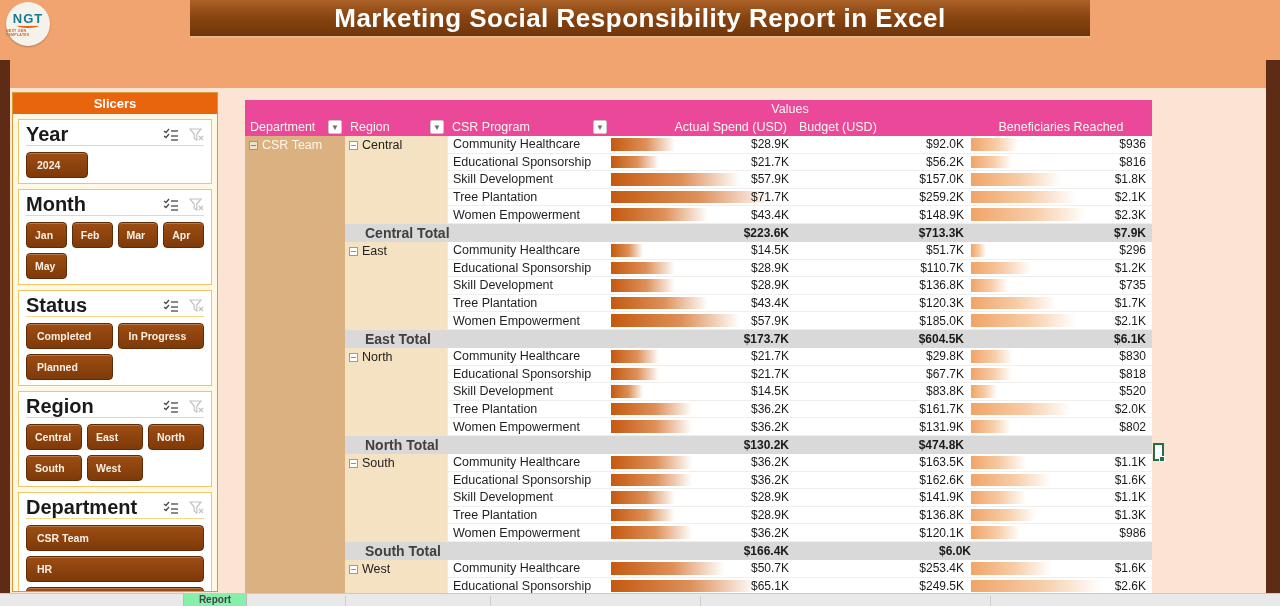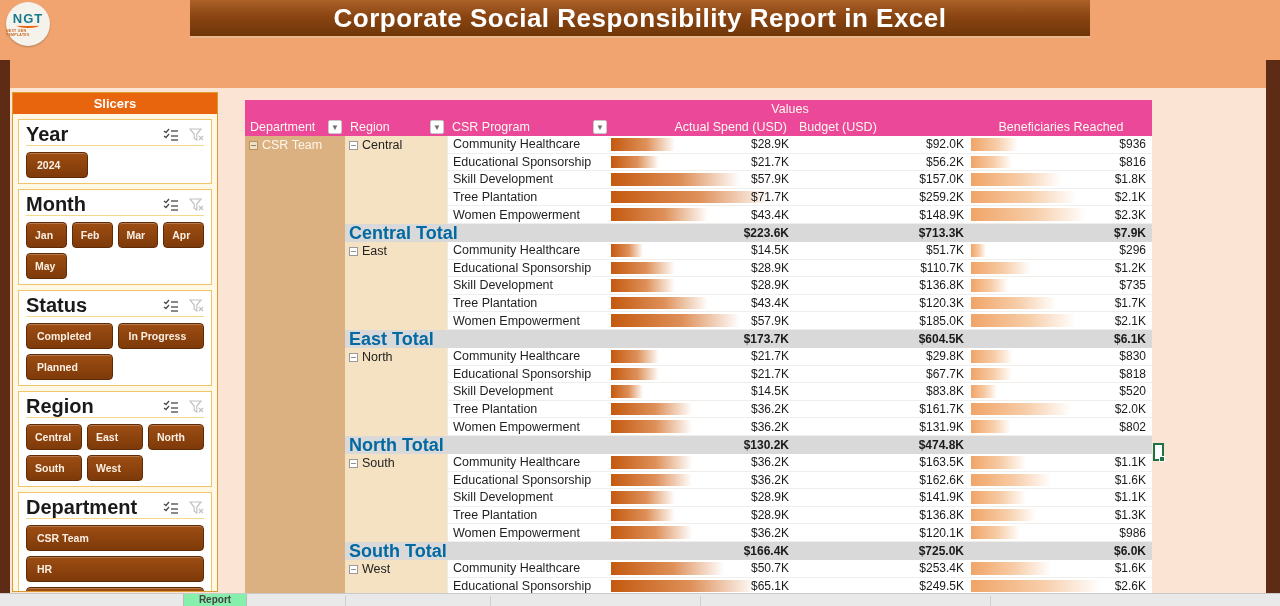--- a/index.html
+++ b/index.html
@@ -85,21 +85,21 @@
   .prog-cell { width:163px; padding-left:5px; color:#1F1F1F; font-size:12.5px;
     display:flex; align-items:center; border-left:1px solid #EDEAE4; }
   .val-cell { position:relative; }
   .vc-spend{ width:185px; } .vc-budget{ width:175px; } .vc-benef{ width:182px; }
   .num { position:absolute; right:6px; top:50%; transform:translateY(-50%); color:#1A1A1A; }
   .bar { position:absolute; left:1px; top:2px; bottom:2px; border-radius:0; }
   .bar-spend { background:linear-gradient(to right,#C4590F 0%,#DE9059 55%,rgba(255,255,255,0) 100%); }
   .bar-benef { background:linear-gradient(to right,#F0A467 0%,#F7CDA8 55%,rgba(255,255,255,0) 100%); }
 
   .total-row { display:flex; height:18px; background:#D9D9D9; font-weight:bold; }
-  .total-label { width:265px; padding-left:4px; display:flex; align-items:center; color:#0369a1; font-size:18px; }
+  .total-label { width:265px; padding-left:20px; display:flex; align-items:center; color:#404040; font-size:14px; }
   .total-row .val-cell .num { font-weight:bold; }
 
   
   #sel-box { position:absolute; left:1153px; top:443px; width:11px; height:18px;
     background:#FFFFFF; border:2px solid #1F7244; }
   #sel-box::after { content:""; position:absolute; right:-3px; bottom:-3px; width:4px; height:4px;
     background:#1F7244; border:1px solid #fff; }
 
   
   #tab-bar { position:absolute; left:0; right:0; bottom:0; height:13px; background:#E9E9E9;
@@ -118,21 +118,21 @@
 <div id="left-strip"></div>
 <div id="right-strip"></div>
 
 <div id="logo">
   <span class="ngt">NGT</span>
   <span class="swoosh"></span>
   <span class="sub">NEXT GEN TEMPLATES</span>
 </div>
 
 <div id="title-bar">
-  <h1>Corporate Social Responsibility Report in Excel</h1>
+  <h1>Marketing Social Responsibility Report in Excel</h1>
 </div>
 
 <div id="slicer-panel">
   <div id="slicer-header">Slicers</div>
 
 <div class="slicer-card">
       <div class="slicer-title-row">
         <span class="slicer-title">Year</span>
         <span class="slicer-icons">
           <span>
@@ -648,23 +648,20 @@
               <span class="num">$986</span>
             </div>
           </div>
         </div>
       </div>
       <div class="total-row">
         <div class="total-label">South Total</div>
         <div class="val-cell vc-spend">
           <span class="num">$166.4K</span>
         </div>
-        <div class="val-cell vc-budget">
-          <span class="num">$725.0K</span>
-        </div>
         <div class="val-cell vc-benef">
           <span class="num">$6.0K</span>
         </div>
       </div>
       <div class="group-body">
         <div class="region-cell" style="height: 35.2px;"><span class="minus-box">–</span><span>West</span></div>
         <div class="prog-rows">
           <div class="data-row">
             <div class="prog-cell">Community Healthcare</div>
             <div class="val-cell vc-spend">

